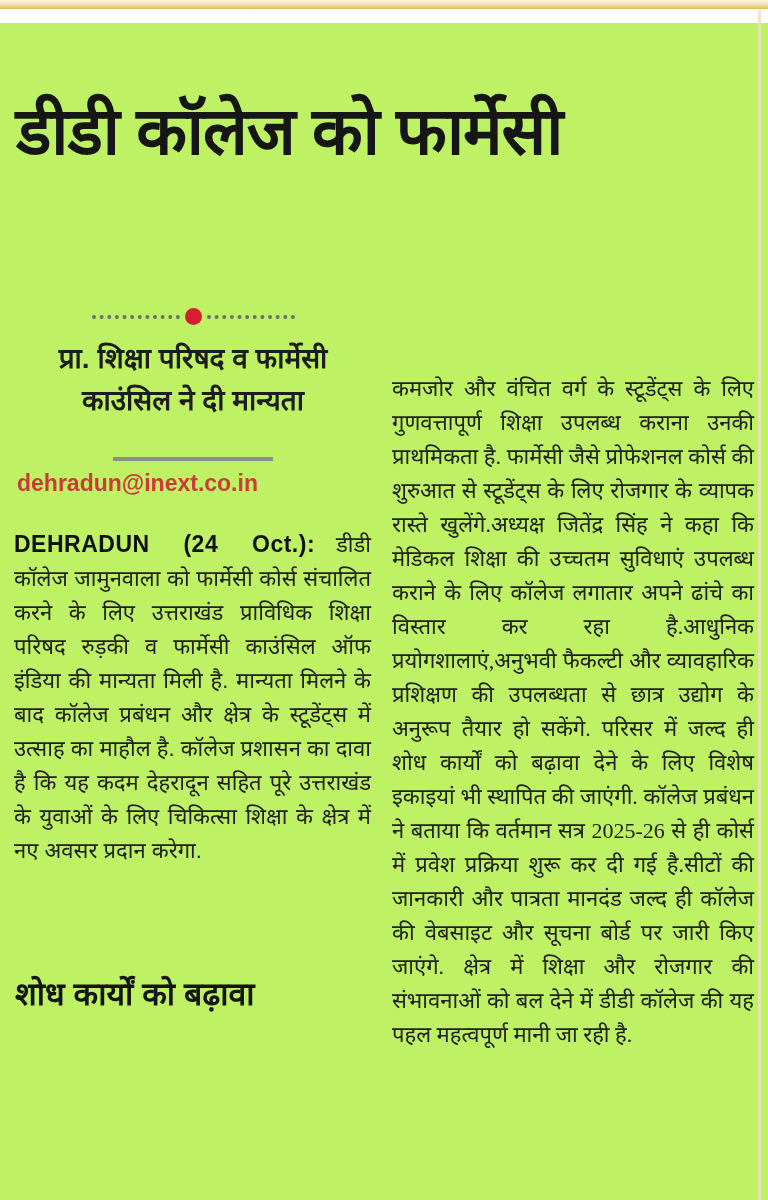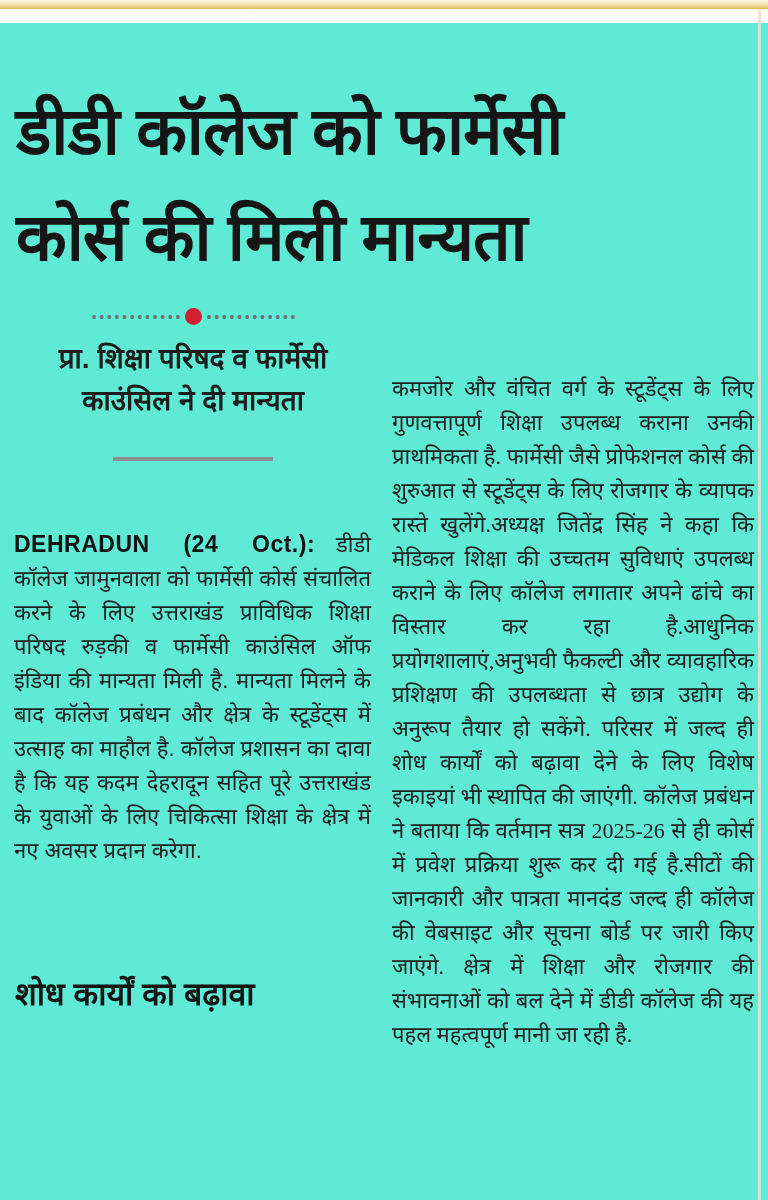--- a/index.html
+++ b/index.html
@@ -4,21 +4,21 @@
 <style>
   html, body { margin: 0; padding: 0; }
   body {
     font-family: "Liberation Sans", sans-serif;
     background: #ffffff;
   }
   .page {
     position: relative;
     width: 768px;
     height: 1200px;
-    background: #5eead4;
+    background: #bef264;
     overflow: hidden;
   }
   
   .topbar {
     position: absolute;
     top: 0; left: 0; right: 0;
     height: 9px;
     background: linear-gradient(to bottom, #fdf6e1 0%, #f3e3b4 45%, #dfba65 100%);
   }
   .topbar-fade {
@@ -144,36 +144,36 @@
 <body>
 
 <div class="page">
 
   <div class="topbar"></div>
   <div class="topbar-fade"></div>
   <div class="right-edge"></div>
 
   <h1 class="headline">
     <div class="hline">डीडी कॉलेज को फार्मेसी</div>
-    <div class="hline">कोर्स की मिली मान्यता</div>
   </h1>
 
   <div class="divider">
     <span class="dashes"></span>
     <span class="dot" style="background: rgb(210, 32, 47);"></span>
     <span class="dashes"></span>
   </div>
 
   <div class="subhead">
     <div class="shline">प्रा. शिक्षा परिषद व फार्मेसी</div>
     <div class="shline">काउंसिल ने दी मान्यता</div>
   </div>
 
   <div class="rule" style="background: rgb(141, 141, 141);"></div>
 
+  <a class="email" href="#" style="color: rgb(205, 58, 58);">dehradun@inext.co.in</a>
 
   <p class="body-text left-body1"><span class="dateline">DEHRADUN (24 Oct.):</span><span>डीडी कॉलेज जामुनवाला को फार्मेसी कोर्स संचालित करने के लिए उत्तराखंड प्राविधिक शिक्षा परिषद रुड़की व फार्मेसी काउंसिल ऑफ इंडिया की मान्यता मिली है. मान्यता मिलने के बाद कॉलेज प्रबंधन और क्षेत्र के स्टूडेंट्स में उत्साह का माहौल है. कॉलेज प्रशासन का दावा है कि यह कदम देहरादून सहित पूरे उत्तराखंड के युवाओं के लिए चिकित्सा शिक्षा के क्षेत्र में नए अवसर प्रदान करेगा.</span></p>
 
   <h2 class="section-head">शोध कार्यों को बढ़ावा</h2>
 
 
   <p class="body-text right-col">कमजोर और वंचित वर्ग के स्टूडेंट्स के लिए गुणवत्तापूर्ण शिक्षा उपलब्ध कराना उनकी प्राथमिकता है. फार्मेसी जैसे प्रोफेशनल कोर्स की शुरुआत से स्टूडेंट्स के लिए रोजगार के व्यापक रास्ते खुलेंगे.अध्यक्ष जितेंद्र सिंह ने कहा कि मेडिकल शिक्षा की उच्चतम सुविधाएं उपलब्ध कराने के लिए कॉलेज लगातार अपने ढांचे का विस्तार कर रहा है.आधुनिक प्रयोगशालाएं,अनुभवी फैकल्टी और व्यावहारिक प्रशिक्षण की उपलब्धता से छात्र उद्योग के अनुरूप तैयार हो सकेंगे. परिसर में जल्द ही शोध कार्यों को बढ़ावा देने के लिए विशेष इकाइयां भी स्थापित की जाएंगी. कॉलेज प्रबंधन ने बताया कि वर्तमान सत्र 2025-26 से ही कोर्स में प्रवेश प्रक्रिया शुरू कर दी गई है.सीटों की जानकारी और पात्रता मानदंड जल्द ही कॉलेज की वेबसाइट और सूचना बोर्ड पर जारी किए जाएंगे. क्षेत्र में शिक्षा और रोजगार की संभावनाओं को बल देने में डीडी कॉलेज की यह पहल महत्वपूर्ण मानी जा रही है.</p>
 
 </div>
 

